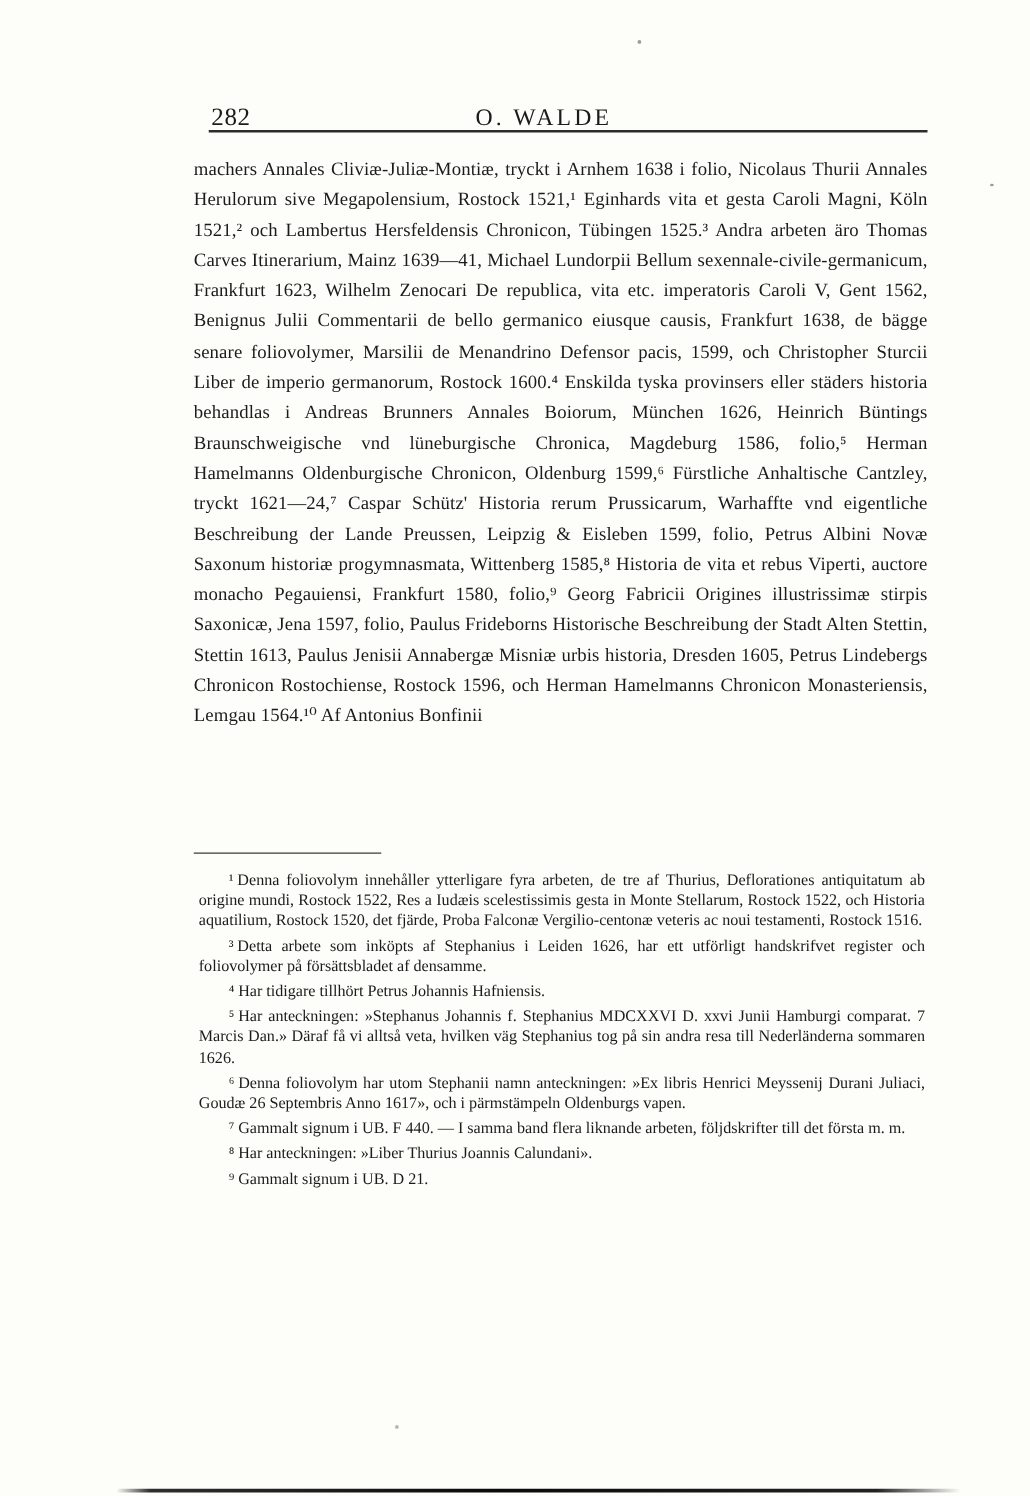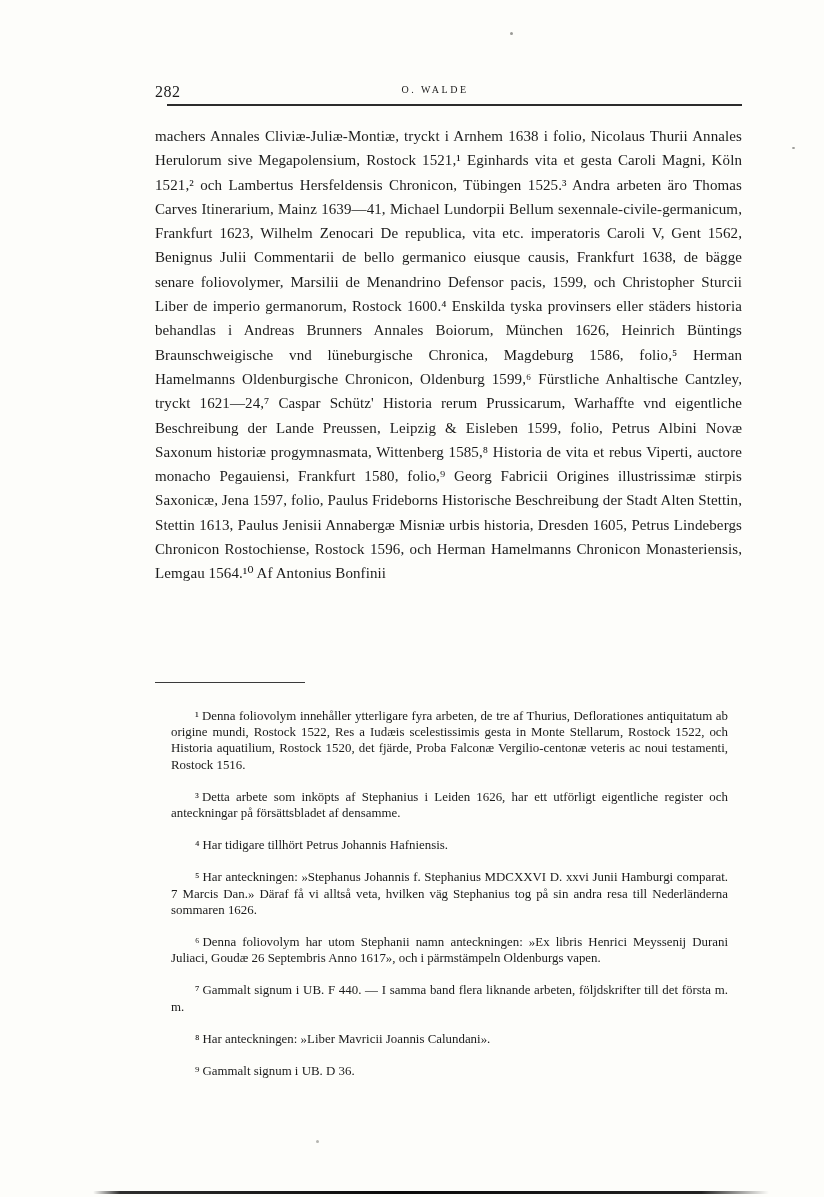--- a/index.html
+++ b/index.html
@@ -15,31 +15,31 @@
     color: #1b1b1b;
     overflow: hidden;
   }
   .page {
     position: absolute;
     inset: 0;
   }
   .page-number {
     position: absolute;
     top: 83px;
-    left: 155px;
-    font-size: 16px;
+    left: 169px;
+    font-size: 20px;
     letter-spacing: 0.5px;
   }
   .running-title {
     position: absolute;
     top: 84px;
     left: 155px;
     width: 560px;
     text-align: center;
-    font-size: 10px;
+    font-size: 19px;
     letter-spacing: 2.5px;
   }
   .header-rule {
     position: absolute;
     top: 104px;
     left: 167px;
     width: 575px;
     height: 2px;
     background: #2c2c2c;
   }
@@ -64,21 +64,21 @@
   .footnotes {
     position: absolute;
     top: 692px;
     left: 155px;
     width: 589px;
     font-size: 12.9px;
     line-height: 16.2px;
     text-align: justify;
   }
   .footnote {
-    margin: 16px;
+    margin: 4px;
     padding: 0;
     text-indent: 24px;
   }
   .fn-marker {
     padding-right: 3px;
   }
   .scan-edge {
     position: absolute;
     bottom: 3px;
     left: 93px;
@@ -104,27 +104,27 @@
   <span class="page-number">282</span>
   <div class="running-title">O. WALDE</div>
   <div class="header-rule"></div>
 
   <div class="body-text">machers Annales Cliviæ-Juliæ-Montiæ, tryckt i Arnhem 1638 i folio, Nicolaus Thurii Annales Herulorum sive Megapolensium, Rostock 1521,¹ Eginhards vita et gesta Caroli Magni, Köln 1521,² och Lambertus Hersfeldensis Chronicon, Tübingen 1525.³ Andra arbeten äro Thomas Carves Itinerarium, Mainz 1639—41, Michael Lundorpii Bellum sexennale-civile-germanicum, Frankfurt 1623, Wilhelm Zenocari De republica, vita etc. imperatoris Caroli V, Gent 1562, Benignus Julii Commentarii de bello germanico eiusque causis, Frankfurt 1638, de bägge senare foliovolymer, Marsilii de Menandrino Defensor pacis, 1599, och Christopher Sturcii Liber de imperio germanorum, Rostock 1600.⁴ Enskilda tyska provinsers eller städers historia behandlas i Andreas Brunners Annales Boiorum, München 1626, Heinrich Büntings Braunschweigische vnd lüneburgische Chronica, Magdeburg 1586, folio,⁵ Herman Hamelmanns Oldenburgische Chronicon, Oldenburg 1599,⁶ Fürstliche Anhaltische Cantzley, tryckt 1621—24,⁷ Caspar Schütz' Historia rerum Prussicarum, Warhaffte vnd eigentliche Beschreibung der Lande Preussen, Leipzig &amp; Eisleben 1599, folio, Petrus Albini Novæ Saxonum historiæ progymnasmata, Wittenberg 1585,⁸ Historia de vita et rebus Viperti, auctore monacho Pegauiensi, Frankfurt 1580, folio,⁹ Georg Fabricii Origines illustrissimæ stirpis Saxonicæ, Jena 1597, folio, Paulus Frideborns Historische Beschreibung der Stadt Alten Stettin, Stettin 1613, Paulus Jenisii Annabergæ Misniæ urbis historia, Dresden 1605, Petrus Lindebergs Chronicon Rostochiense, Rostock 1596, och Herman Hamelmanns Chronicon Monasteriensis, Lemgau 1564.¹⁰ Af Antonius Bonfinii</div>
 
   <div class="fn-sep"></div>
 
   <div class="footnotes">
     <p class="footnote"><span class="fn-marker">¹</span><span>Denna foliovolym innehåller ytterligare fyra arbeten, de tre af Thurius, Deflorationes antiquitatum ab origine mundi, Rostock 1522, Res a Iudæis scelestissimis gesta in Monte Stellarum, Rostock 1522, och Historia aquatilium, Rostock 1520, det fjärde, Proba Falconæ Vergilio-centonæ veteris ac noui testamenti, Rostock 1516.</span></p>
-    <p class="footnote"><span class="fn-marker">³</span><span>Detta arbete som inköpts af Stephanius i Leiden 1626, har ett utförligt eigentliche register och anteckningar på försättsbladet af densamme.</span></p>
+    <p class="footnote"><span class="fn-marker">³</span><span>Detta arbete som inköpts af Stephanius i Leiden 1626, har ett utförligt handskrifvet register och foliovolymer på försättsbladet af densamme.</span></p>
     <p class="footnote"><span class="fn-marker">⁴</span><span>Har tidigare tillhört Petrus Johannis Hafniensis.</span></p>
     <p class="footnote"><span class="fn-marker">⁵</span><span>Har anteckningen: »Stephanus Johannis f. Stephanius MDCXXVI D. xxvi Junii Hamburgi comparat. 7 Marcis Dan.» Däraf få vi alltså veta, hvilken väg Stephanius tog på sin andra resa till Nederländerna sommaren 1626.</span></p>
     <p class="footnote"><span class="fn-marker">⁶</span><span>Denna foliovolym har utom Stephanii namn anteckningen: »Ex libris Henrici Meyssenij Durani Juliaci, Goudæ 26 Septembris Anno 1617», och i pärmstämpeln Oldenburgs vapen.</span></p>
     <p class="footnote"><span class="fn-marker">⁷</span><span>Gammalt signum i UB. F 440. — I samma band flera liknande arbeten, följdskrifter till det första m. m.</span></p>
-    <p class="footnote"><span class="fn-marker">⁸</span><span>Har anteckningen: »Liber Mavricii Joannis Calundani».</span></p>
-    <p class="footnote"><span class="fn-marker">⁹</span><span>Gammalt signum i UB. D 36.</span></p>
+    <p class="footnote"><span class="fn-marker">⁸</span><span>Har anteckningen: »Liber Thurius Joannis Calundani».</span></p>
+    <p class="footnote"><span class="fn-marker">⁹</span><span>Gammalt signum i UB. D 21.</span></p>
   </div>
 
   <div class="speck speck-1"></div>
   <div class="speck speck-2"></div>
   <div class="speck speck-3"></div>
   <div class="scan-edge"></div>
 
 </div>
 
 </body></html>

